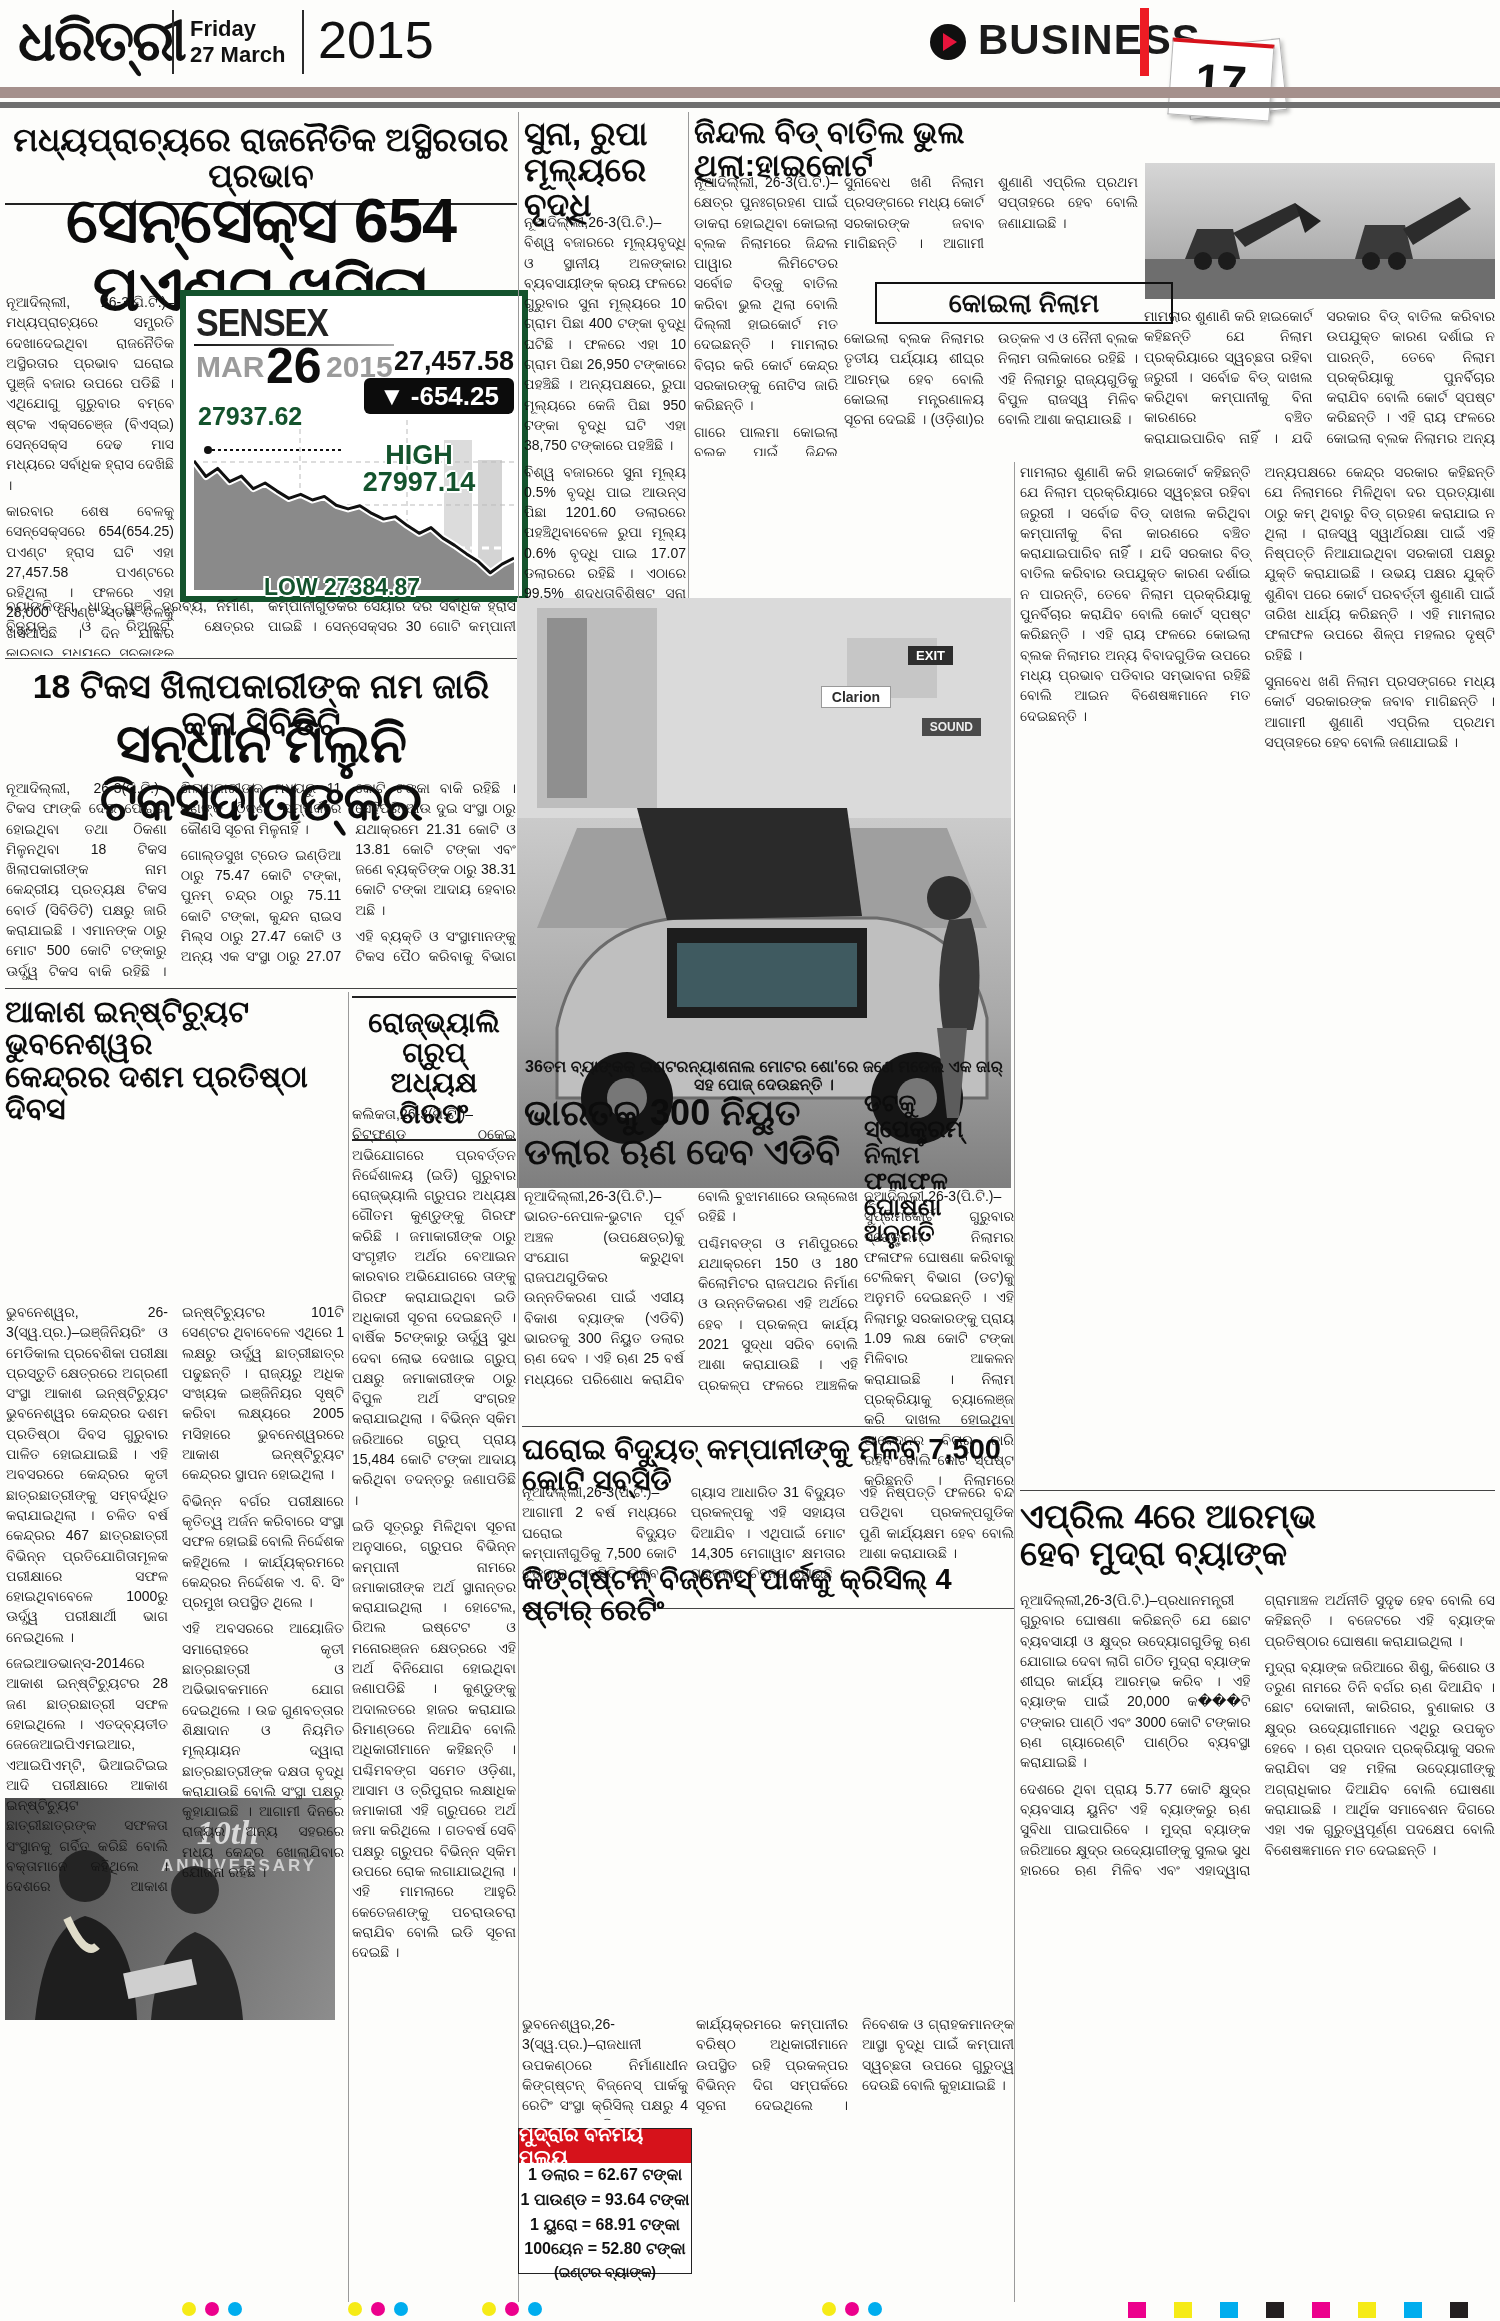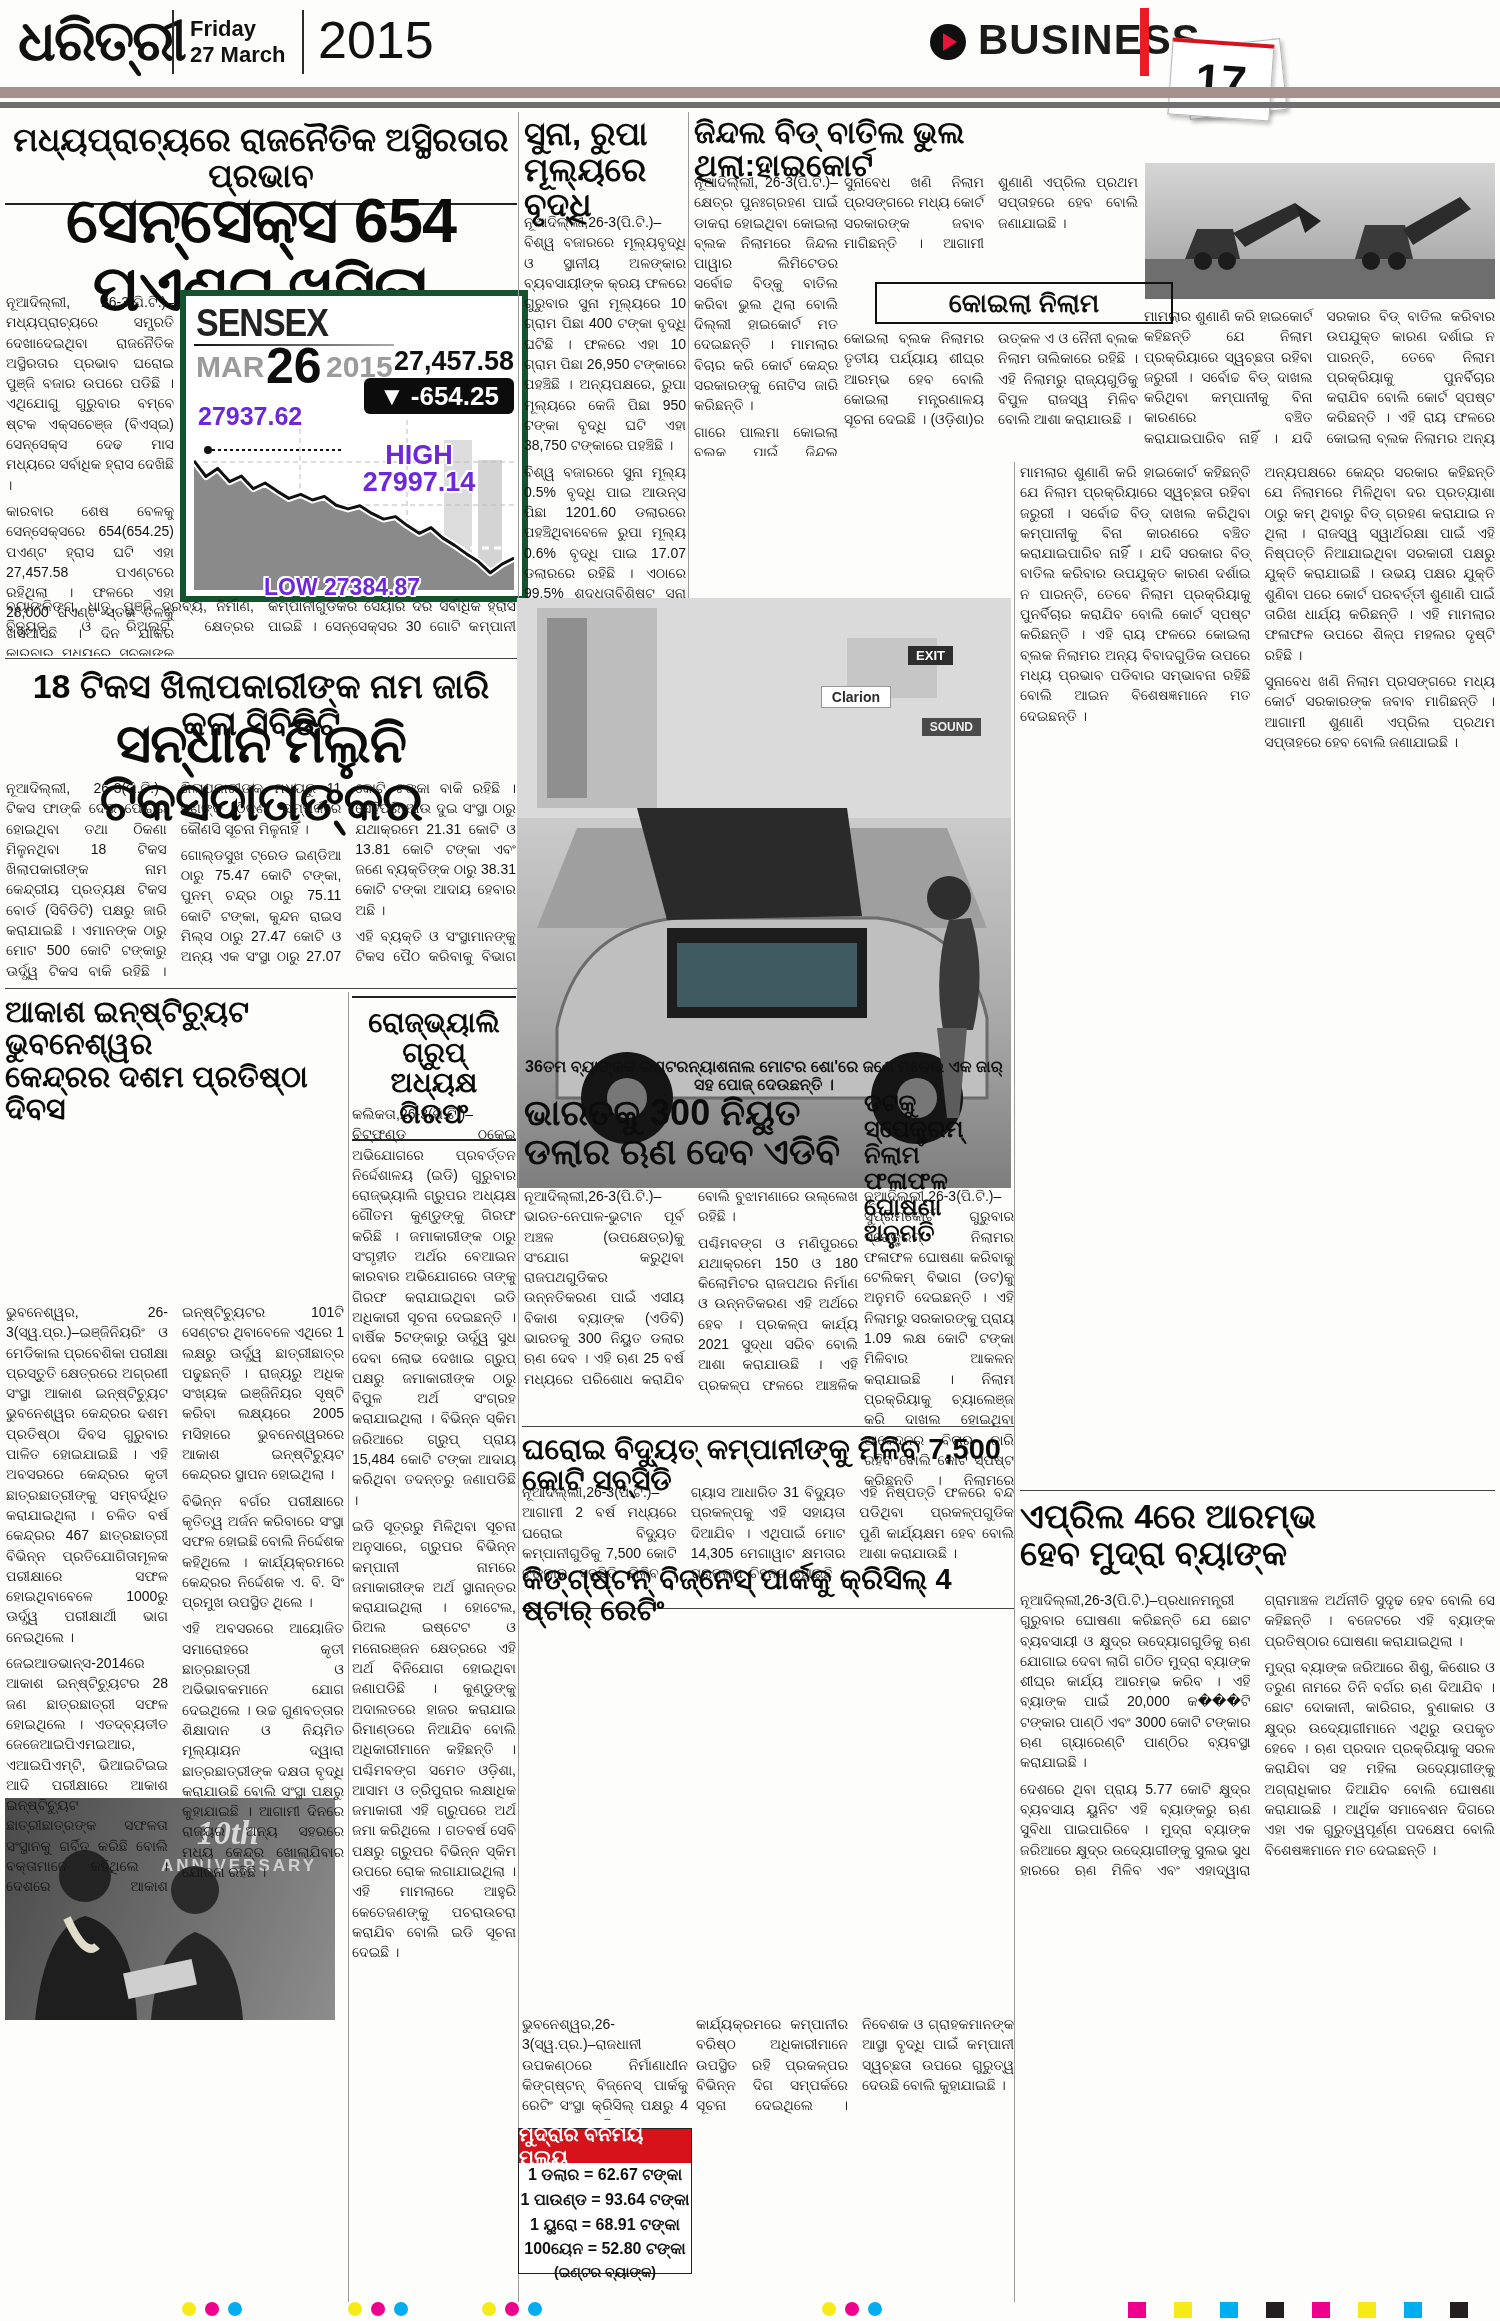--- a/index.html
+++ b/index.html
@@ -30,21 +30,21 @@
   .pf2{width:100px;height:72px;left:2px;top:2px;transform:rotate(4deg);border-top:4px solid #d6121b;
        display:flex;align-items:center;justify-content:center;font-size:46px;font-weight:bold;}
   
   .sensexbox{border:6px solid #14532d;background:#fff;}
   .sx-title{font-weight:900;font-size:34px;letter-spacing:-1px;color:#222;transform:scaleY(1.15);transform-origin:left top;}
   .sx-gray{color:#9b9b9b;font-weight:900;font-size:30px;}
   .sx-day{color:#0d0d0d;font-weight:900;font-size:50px;line-height:.9;}
   .sx-close{font-weight:900;font-size:27px;}
   .sx-chg{background:#0c0c0c;color:#fff;border-radius:6px;font-weight:900;font-size:26px;
           display:flex;align-items:center;justify-content:center;gap:6px;}
-  .sx-lab{font-weight:900;color:#6d28d9;
+  .sx-lab{font-weight:900;color:#14532d;
           text-shadow:-2px 0 #fff,2px 0 #fff,0 -2px #fff,0 2px #fff,2px 2px #fff,-2px -2px #fff;}
   
   .curbox{border:1.5px solid #222;background:#fff;}
   .curhead{background:#d6121b;color:#fff;font-weight:900;font-size:20px;
            display:flex;align-items:center;justify-content:center;height:34px;}
   .currow{font-size:16px;font-weight:bold;text-align:center;line-height:1.55;}
   .coalbox{border:2px solid #111;display:flex;align-items:center;justify-content:center;
            font-weight:900;font-size:26px;}
   .reg-dot{display:inline-block;width:14px;height:14px;border-radius:50%;margin-right:9px;}
   .reg-sq{display:inline-block;width:18px;height:16px;margin-right:28px;}

